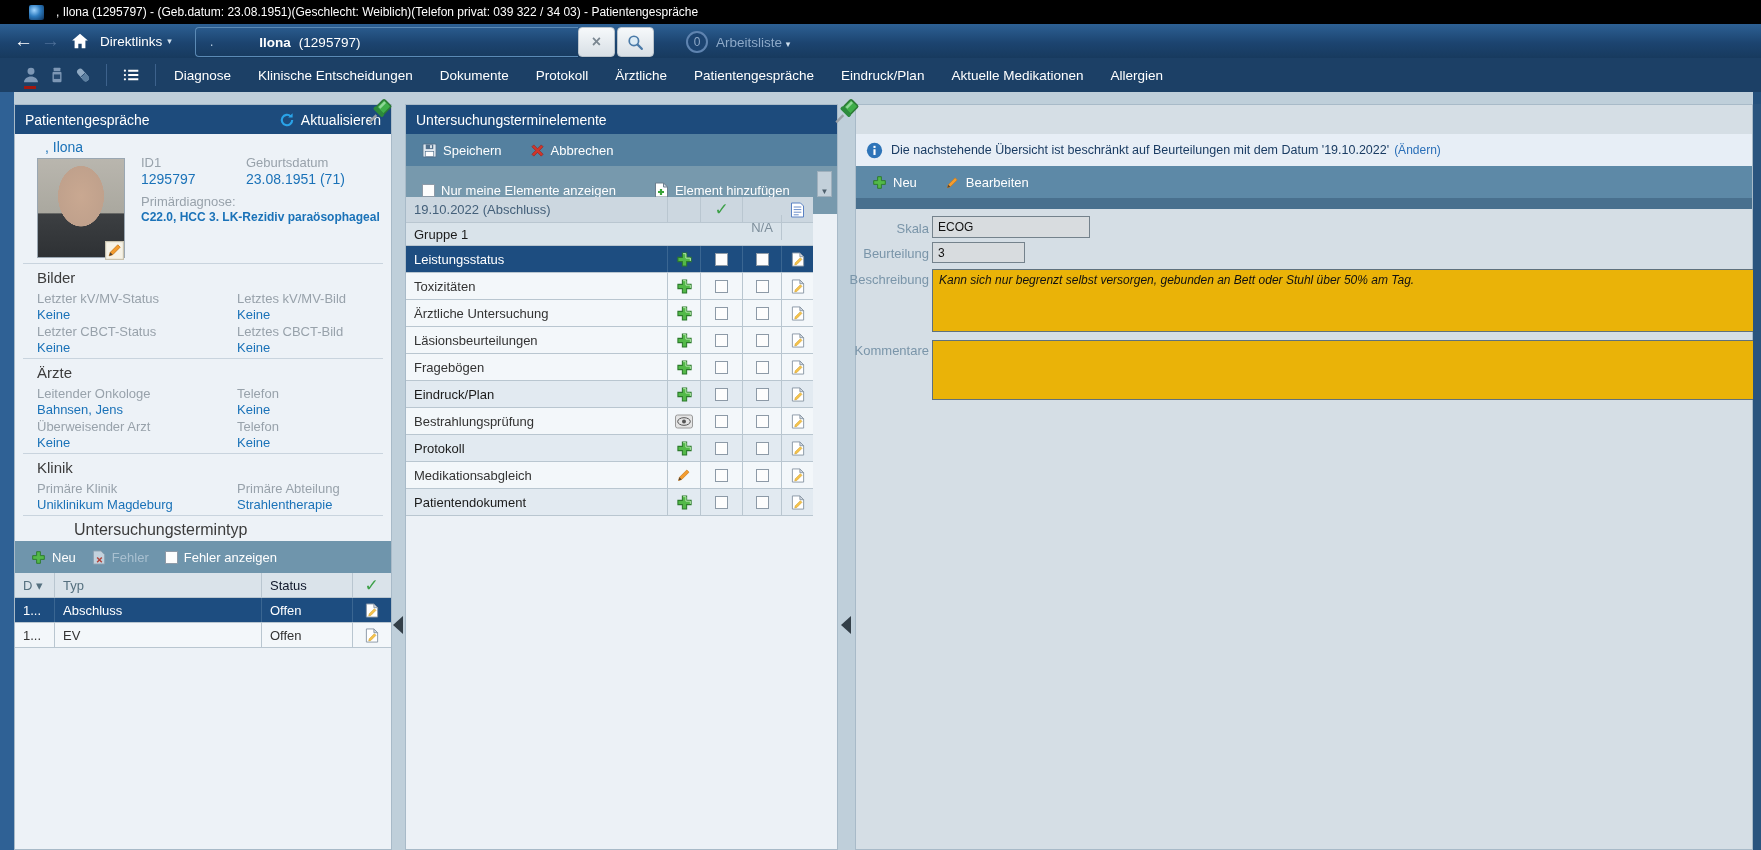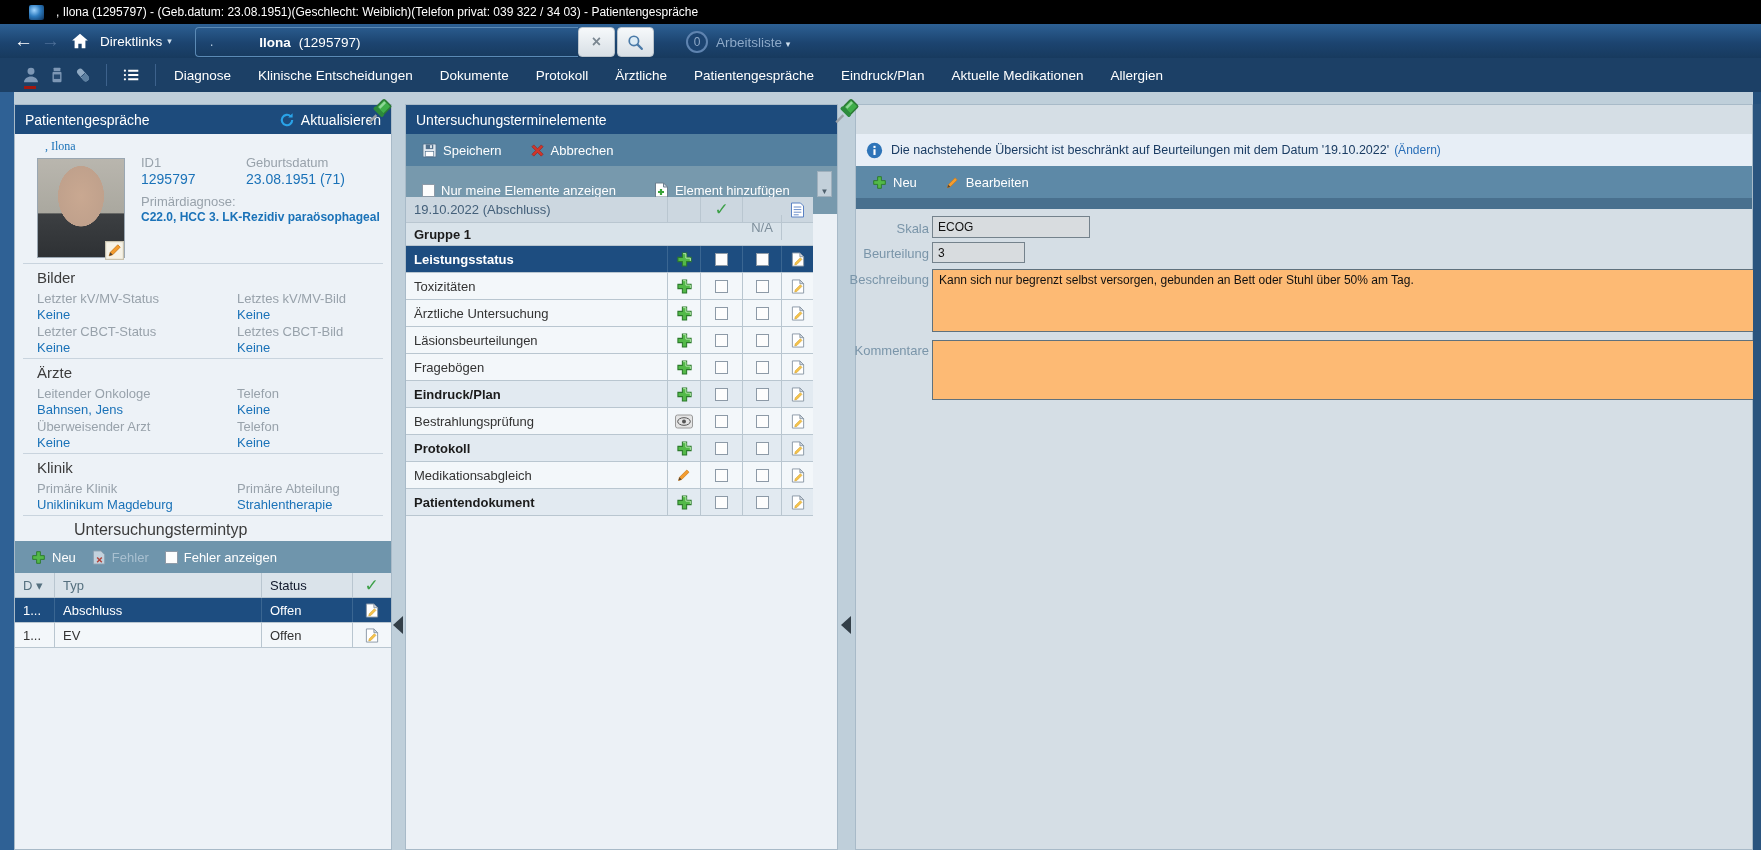--- a/index.html
+++ b/index.html
@@ -74,28 +74,28 @@
   
   .tbl-head { background:#dae3ea; color:#55707f; font-size:13px; }
   .trow { display:flex; align-items:center; border-bottom:1px solid #b9c6d0; background:#f3f7fa; }
   .trow.altbg { background:#e2eaf1; }
   .trow.sel { background:#1d4d80; color:#fff; }
   .tcell { height:100%; display:flex; align-items:center; padding-left:8px; font-size:13px; color:#333;
     border-right:1px solid #b9c6d0; overflow:hidden; }
   .trow.sel .tcell { color:#fff; border-right-color:#3a6692; }
   .tcell.cent { justify-content:center; padding-left:0; }
   .tcell.last { border-right:none; }
-  .bold { font-weight:bold; color:#1b1b1b; }
+  .bold { font-weight:normal; color:#1b1b1b; }
 
   
   .form-label { position:absolute; color:#7a95a9; font-size:13px; text-align:right; width:105px; }
   .inputbox { position:absolute; background:#d8dcdf; border:1px solid #74828c; font-size:12px;
     color:#111; display:flex; align-items:center; padding:0 5px; }
-  .areabox { position:absolute; background:#fdba74; border:1px solid #5f717d; font-size:12px;
-    color:#111; padding:3px 6px; line-height:15px; }
+  .areabox { position:absolute; background:#eab308; border:1px solid #5f717d; font-size:12px;
+    color:#111; padding:3px 6px; line-height:15px;font-style:italic; }
 
   #info-row { position:absolute; left:0; right:0; top:29px; height:32px; background:#e7eef6;
     display:flex; align-items:center; font-size:12.5px; color:#1a3c63; }
   #info-link { color:#2a6fb8; margin-left:5px; font-size:12px; }
 
   .gutter-arrow { width:0; height:0; border-top:9px solid transparent; border-bottom:9px solid transparent;
     border-right:10px solid #333f48; }
   .scrollthumb { position:absolute; background:#c3d0da; border:1px solid #9fb0bd; color:#4e606d;
     font-size:8px; display:flex; align-items:flex-end; justify-content:center; }
 </style>
@@ -189,21 +189,21 @@
     <span>Patientengespräche</span>
     <span style="margin-left:auto; display:flex; align-items:center; gap:6px;">
       <svg width="16" height="16" viewBox="0 0 16 16">
           <path d="M13.2 8a5.2 5.2 0 1 1-1.6-3.75" fill="none" stroke="#2aa3e8" stroke-width="2.1"></path>
           <path d="M13.6 1.2v4.4H9.2z" fill="#2aa3e8"></path>
         </svg>
       <span>Aktualisieren</span>
     </span>
   </div>
 
-  <div class="abs val" style="left:30px; top:34px; font-size:12px;font-family:Liberation Serif, serif;">, Ilona</div>
+  <div class="abs val" style="left:30px; top:34px; font-size:14px;">, Ilona</div>
   <div class="abs" id="photo"></div>
   <svg class="abs" style="left:90px; top:136px;" width="19" height="19" viewBox="0 0 16 16">
       <rect x="0.5" y="0.5" width="15" height="15" fill="#f6f2e6" stroke="#c9c2ae"></rect>
       <path d="M3.5 12.5l1-3 6.3-6.3 2 2-6.3 6.3z" fill="#f49c2e" stroke="#c87a1a" stroke-width="0.7"></path>
       <path d="M3.5 12.5l1-3 2 2z" fill="#5a4632"></path>
     </svg>
 
   <div class="abs lbl" style="left:126px; top:50px;">ID1</div>
   <div class="abs val" style="left:126px; top:66px; font-size:14px;">1295797</div>
   <div class="abs lbl" style="left:231px; top:50px;">Geburtsdatum</div>

